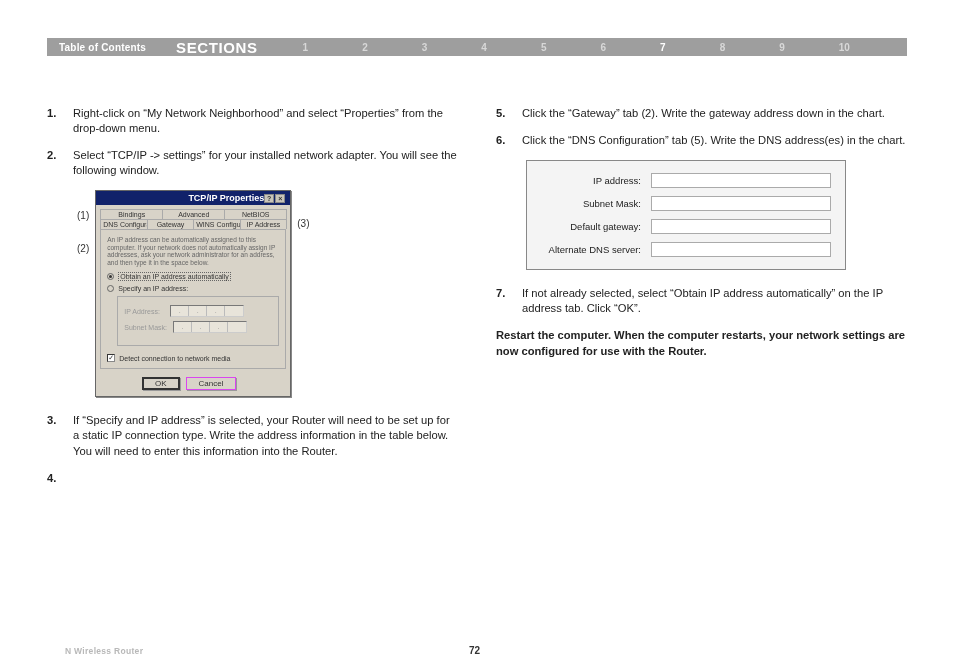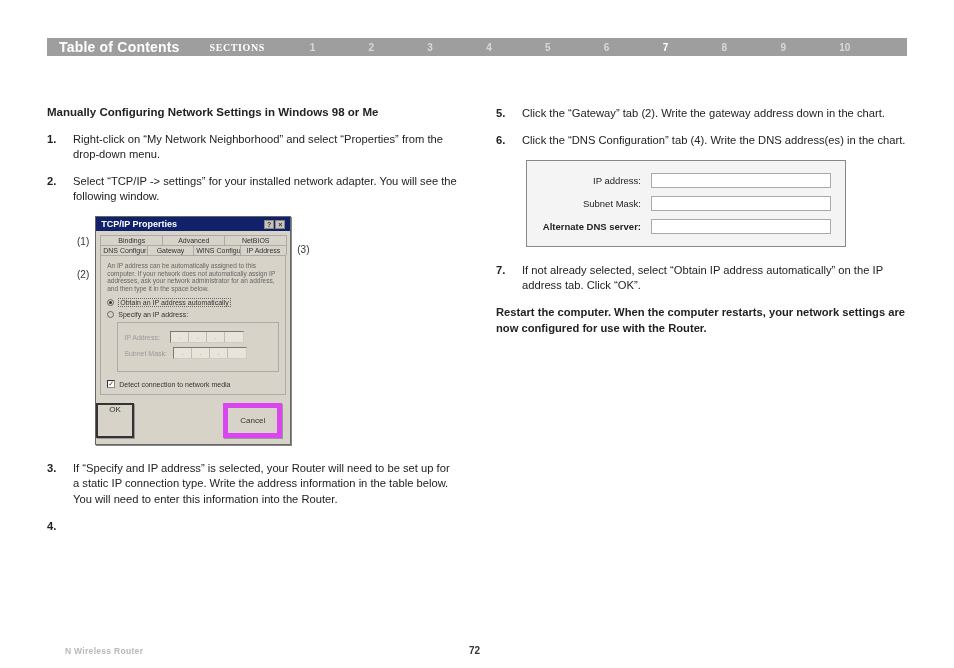--- a/index.html
+++ b/index.html
@@ -26,29 +26,28 @@
     background: #9e9e9e;
     color: #fff;
     height: 18px;
     display: flex;
     align-items: center;
     font-size: 10px;
     font-weight: bold;
   }
   .nav-toc {
     padding: 0 12px;
-    font-size: 14px;
+    font-size: 10px;
     letter-spacing: 0.2px;
     text-align: right;
   }
   .nav-sections {
     padding: 0 18px 0 18px;
-    font-size: 10px;
+    font-size: 15px;
     letter-spacing: 0.6px;
-    font-family: Liberation Serif, serif;
   }
   .nav-nums {
     display: flex;
     flex: 1;
     justify-content: space-around;
     padding-right: 30px;
   }
   .nav-num { color: #d8d8d8; font-weight: bold; font-size: 10px; cursor: pointer; }
   .nav-num.active { color: #fff; }
   .content {
@@ -103,21 +102,21 @@
     font-size: 8px;
     box-shadow: 1px 1px 0 #888;
   }
   .dialog-title {
     background: #11226a;
     color: #fff;
     font-weight: bold;
     padding: 2px 5px;
     font-size: 9px;
     display: flex;
-    justify-content: space-between;
+    justify-content: flex-end;
     align-items: center;
   }
   .dialog-title-btns { display: flex; gap: 1px; }
   .dialog-title-btns span {
     background: #c8c4ba;
     border: 1px solid #888;
     width: 10px; height: 9px;
     font-size: 7px;
     text-align: center;
     line-height: 8px;
@@ -165,43 +164,43 @@
   }
   .ip-field { display: flex; align-items: center; gap: 6px; margin-bottom: 4px; font-size: 7px; color: #999;}
   .ip-field label { min-width: 40px; }
   .ip-boxes { display: flex; gap: 0; border: 1px inset #ccc; background: #e8e4da; }
   .ip-boxes span { width: 18px; height: 10px; border-right: 1px solid #bbb; text-align: center; color: #999; font-size: 7px; line-height: 10px; }
   .ip-boxes span:last-child { border-right: none; }
   .detect-row { display: flex; align-items: center; gap: 4px; font-size: 7px; color: #333; margin-top: 6px;}
   .detect-row .cb { width: 8px; height: 8px; border: 1px inset #888; background: #fff; display: inline-flex; align-items: center; justify-content: center; font-size: 7px; }
   .dialog-actions {
     display: flex;
-    justify-content: space-between;
+    justify-content: center;
     gap: 6px;
     padding: 4px 8px 6px 0;
   }
   .dialog-btn {
-    border: 5px solid #d946ef;
+    border: 1px solid #d946ef;
     background: #d8d3c8;
-    padding: 8px 12px;
+    padding: 1px 12px;
     font-size: 8px;
     box-shadow: 1px 1px 0 #999;
     cursor: pointer;
   }
   .dialog-btn.primary { border: 2px solid #333; padding: 0 11px; }
   .callout-right { font-size: 10px; color: #333; margin-top: 28px; }
   .form-table {
     border: 1px solid #888;
     background: #f4f4f4;
     padding: 12px 14px;
     margin: 6px 0 16px 30px;
     width: 320px;
   }
   .form-row { display: flex; align-items: center; margin-bottom: 8px; }
-  .form-row:last-child { margin-bottom: 0; font-weight: bold; }
+  .form-row:last-child { margin-bottom: 0; }
   .form-row label {
     width: 110px;
     text-align: right;
     font-size: 9.5px;
     color: #222;
     padding-right: 10px;
   }
   .form-row .input {
     flex: 1;
     height: 15px;
@@ -247,21 +246,20 @@
         <span class="nav-num">6</span>
         <span class="nav-num active">7</span>
         <span class="nav-num">8</span>
         <span class="nav-num">9</span>
         <span class="nav-num">10</span>
       </span>
   </div>
 
   <div class="content">
     <div class="col">
-      <div class="subheading">Manually Configuring Network Settings in Windows 98 or Me</div>
       <ol class="steps">
         <li>
             <span class="num">1.</span>
             <span>Right-click on “My Network Neighborhood” and select “Properties” from the drop-down menu.</span>
           </li>
         <li>
             <span class="num">2.</span>
             <span>Select “TCP/IP -&gt; settings” for your installed network adapter. You will see the following window.</span>
           </li>
       </ol>
@@ -347,31 +345,35 @@
     </div>
 
     <div class="col">
       <ol class="steps">
         <li>
             <span class="num">5.</span>
             <span>Click the “Gateway” tab (2). Write the gateway address down in the chart.</span>
           </li>
         <li>
             <span class="num">6.</span>
-            <span>Click the “DNS Configuration” tab (4). Write the DNS address(es) in the chart.</span>
+            <span>Click the “DNS Configuration” tab (5). Write the DNS address(es) in the chart.</span>
           </li>
       </ol>
 
       <div class="form-table" id="form-table">
           <div class="form-row">
             <label>IP address:</label>
             <div class="input"></div>
           </div>
           <div class="form-row">
             <label>Subnet Mask:</label>
+            <div class="input"></div>
+          </div>
+          <div class="form-row">
+            <label>Default gateway:</label>
             <div class="input"></div>
           </div>
           <div class="form-row">
             <label>Alternate DNS server:</label>
             <div class="input"></div>
           </div>
         </div>
 
       <ol class="steps">
         <li>

